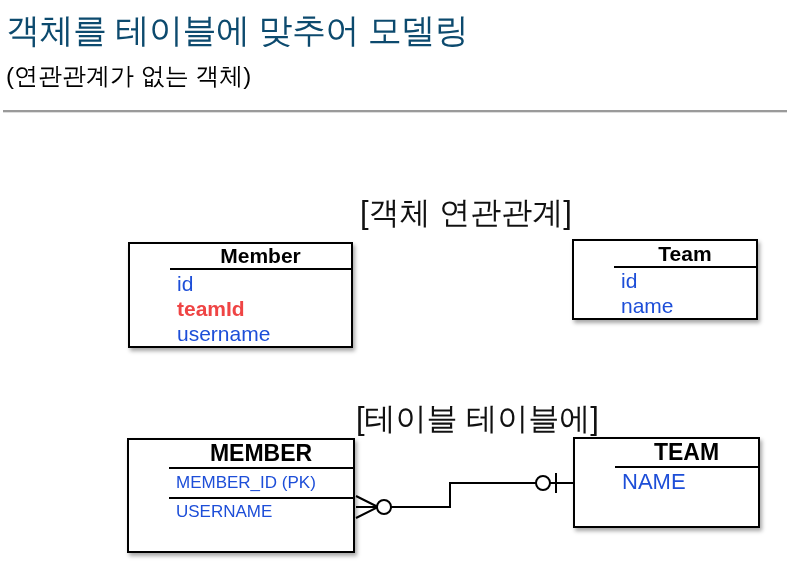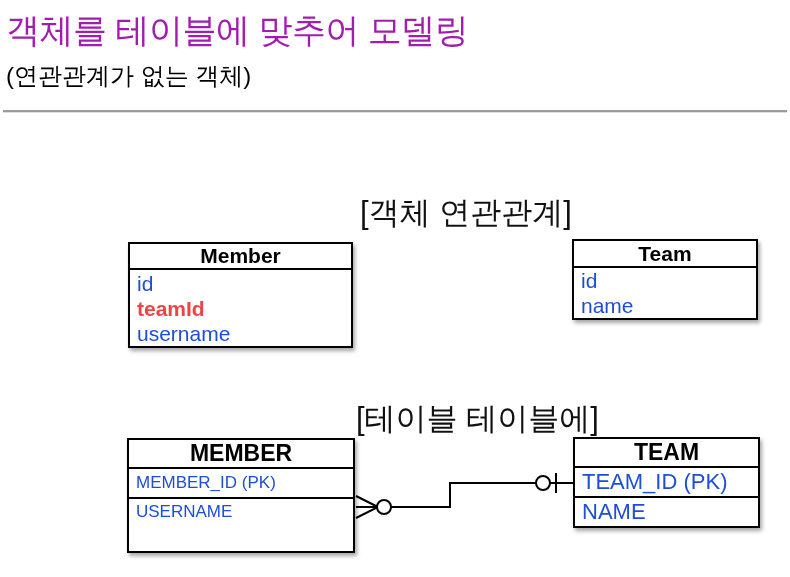--- a/index.html
+++ b/index.html
@@ -5,41 +5,41 @@
   html, body { margin:0; padding:0; background:#fff; }
   .canvas {
     position:relative; width:790px; height:577px; background:#ffffff;
     font-family:"Liberation Sans","DejaVu Sans",sans-serif; color:#000;
     overflow:hidden;
   }
 
   
   .title {
     position:absolute; left:6px; top:8px; margin:0;
-    font-size:34px; font-weight:500; letter-spacing:-0.5px; color:#a21caf;
+    font-size:34px; font-weight:500; letter-spacing:-0.5px; color:#0c4a6e;
     white-space:nowrap;
   }
   .subtitle {
     position:absolute; left:6px; top:60px;
     font-size:24px; font-weight:400; color:#000; white-space:nowrap;
   }
   .divider {
     position:absolute; left:3px; top:110px; width:784px; height:2px;
     background:#9a9a9a; border-bottom:1px solid #dedede;
   }
 
   
   .caption { position:absolute; font-size:31px; color:#111; white-space:nowrap; }
   .caption-object { left:360px; top:192px; }
   .caption-table  { left:356px; top:398px; }
 
   
   .entity {
     position:absolute; box-sizing:border-box; background:#fff;
-    border:2px solid #000; box-shadow:2px 3px 4px rgba(0,0,0,0.35);
+    border:2px solid #000; box-shadow:2px 3px 4px rgba(0,0,0,0.35);padding-left:40px;
   }
   .entity-header {
     font-weight:bold; text-align:center; border-bottom:2px solid #000;
     color:#000; white-space:nowrap;
   }
   .field { padding-left:7px; color:#1d4ed8; white-space:nowrap; }
   .bold  { font-weight:bold; color:#ef4444; }
   .pk-row { border-bottom:2px solid #000; }
 
   #member-obj { left:128px; top:242px; width:225px; height:106px; }
@@ -102,21 +102,20 @@
     <div class="entity-header">MEMBER</div>
     <div class="entity-body">
       <div class="field pk-row">MEMBER_ID (PK)</div>
       <div class="field">USERNAME</div>
     </div>
   </div>
 
   <div class="entity" id="team-tbl">
     <div class="entity-header">TEAM</div>
     <div class="entity-body">
-      <div class="field pk-row">TEAM_ID (PK)</div>
       <div class="field">NAME</div>
     </div>
   </div>
 
   <svg class="connector-svg" viewBox="0 0 790 577" xmlns="http://www.w3.org/2000/svg">
     <path class="wire" d="M384 507 H450 V483 H573"></path>
     <path class="wire" d="M378 507 L356 496 M378 507 L356 507 M378 507 L356 518"></path>
     <circle class="node" cx="384" cy="507" r="7"></circle>
     <circle class="node" cx="543" cy="483" r="7"></circle>
     <path class="wire" d="M556 473 V493"></path>

